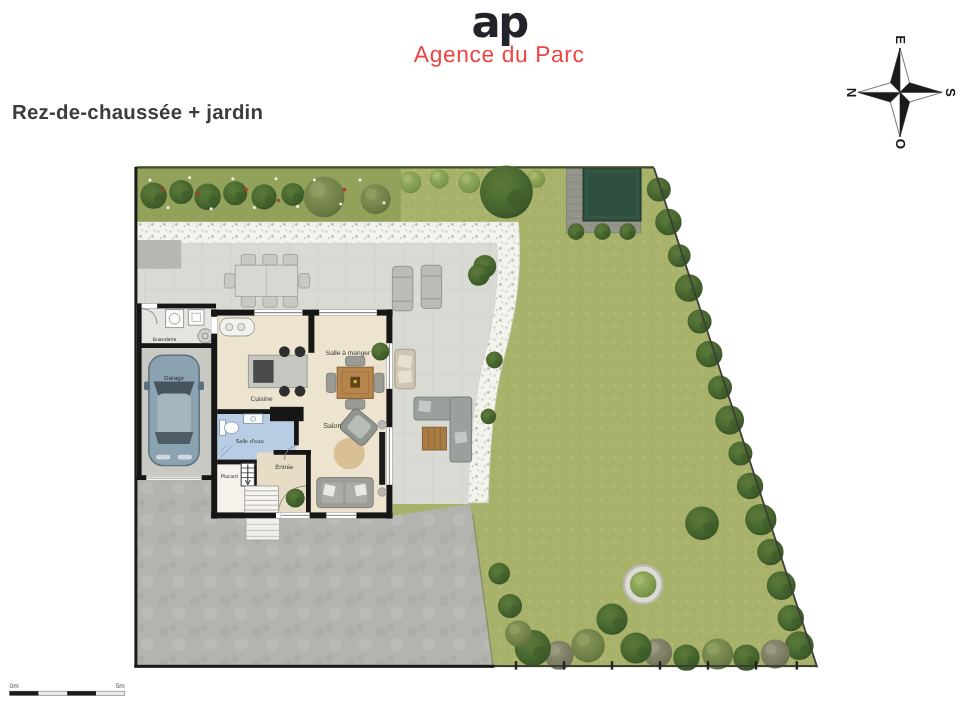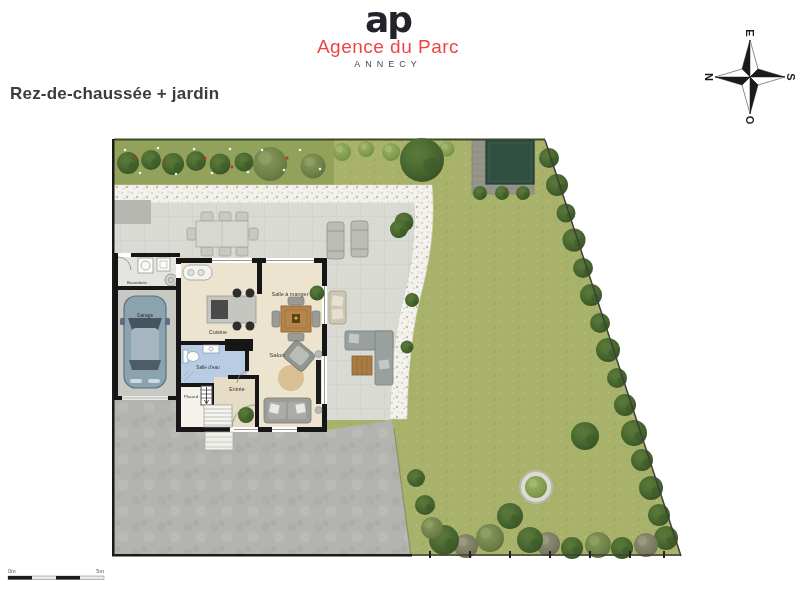--- a/index.html
+++ b/index.html
@@ -1,36 +1,35 @@
 <!DOCTYPE html>
 <html><head>
 <meta charset="utf-8">
 <style>
   html,body{margin:0;padding:0;}
   .page{
     position:relative;width:800px;height:600px;background:#ffffff;overflow:hidden;
     font-family:"Liberation Sans",sans-serif;
   }
-  .logo{position:absolute;left:288px;top:2px;width:200px;text-align:center;}
+  .logo{position:absolute;left:316px;top:2px;width:200px;text-align:center;}
   .logo .monogram{font-family:"DejaVu Sans",sans-serif;font-weight:800;font-size:36px;line-height:36px;letter-spacing:-2px;color:#23232b;}
   .logo .name{font-size:19px;letter-spacing:.5px;color:#ef4444;margin-top:-2px;font-weight:500;}
   .logo .city{font-size:9px;letter-spacing:5px;color:#4a4a52;margin-top:1px;}
   .title{position:absolute;left:10px;top:84px;font-size:17px;font-weight:bold;color:#3c3c3c;letter-spacing:.2px;}
   .plan-wrap{position:absolute;left:0;top:0;width:800px;height:600px;}
   svg text{font-family:"Liberation Sans",sans-serif;}
 </style>
 </head>
 <body>
 
 <div class="page">
 
   <div class="logo">
     <div class="monogram">ap</div>
     <div class="name">Agence du Parc</div>
-    <div class="city">ANNECY</div>
   </div>
   <div class="title">Rez-de-chaussée + jardin</div>
 
   <div class="plan-wrap">
   <svg width="800" height="600" viewBox="0 0 800 600">
     <defs>
       <radialGradient id="gD" cx="40%" cy="35%" r="75%">
         <stop offset="0" stop-color="#5f7f3c"></stop>
             <stop offset="0.7" stop-color="#42612c"></stop>
             <stop offset="1" stop-color="#334c22"></stop>

